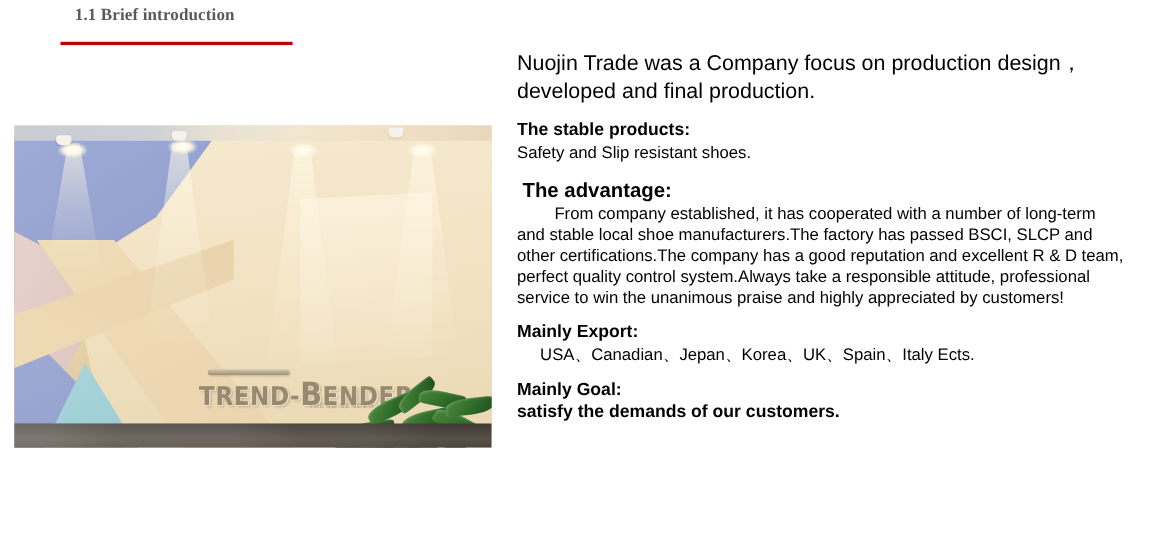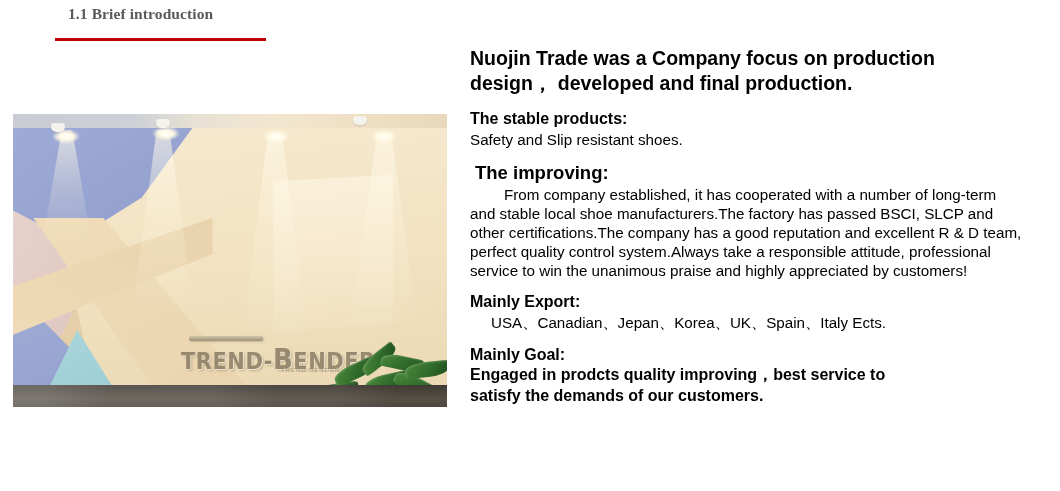--- a/index.html
+++ b/index.html
@@ -203,21 +203,21 @@
   
   .text-col {
     position: absolute;
     left: 470px;
     top: 46px;
     width: 552px;
     color: #000000;
   }
   .t-title {
     font-size: 19.5px;
-    font-weight: bold;
+    font-weight: normal;
     line-height: 1.26;
     margin: 0 0 14px 0;
   }
   .t-head {
     font-size: 16px;
     font-weight: bold;
     line-height: 1.22;
     margin: 0;
   }
   .t-head-lg {
@@ -308,27 +308,26 @@
 
 <div class="text-col">
 
   <p class="t-title">Nuojin Trade was a Company focus on production design， developed and final production.</p>
 
   <p class="t-head">The stable products:</p>
   <p class="t-body">Safety and Slip resistant shoes.</p>
 
   <div class="gap-a"></div>
 
-  <p class="t-head-lg">The improving:</p>
+  <p class="t-head-lg">The advantage:</p>
   <p class="t-body t-body-ind2">From company established, it has cooperated with a number of long-term and stable local shoe manufacturers.The factory has passed BSCI, SLCP and other certifications.The company has a good reputation and excellent R &amp; D team, perfect quality control system.Always take a responsible attitude, professional service to win the unanimous praise and highly appreciated by customers!</p>
 
   <div class="gap-b"></div>
 
   <p class="t-head">Mainly Export:</p>
   <p class="t-body t-body-ind3">USA、Canadian、Jepan、Korea、UK、Spain、Italy Ects.</p>
 
   <div class="gap-c"></div>
 
   <p class="t-head">Mainly Goal:</p>
-  <p class="t-bold">Engaged in prodcts quality improving，best service to</p>
   <p class="t-bold">satisfy the demands of our customers.</p>
 
 </div>
 
 </body></html>

